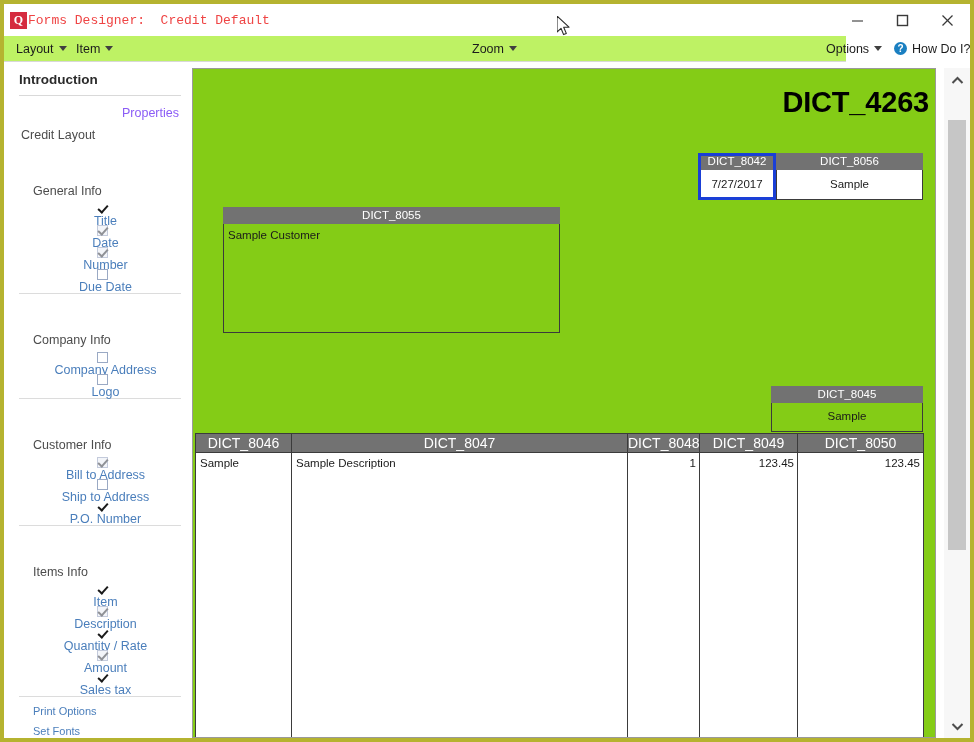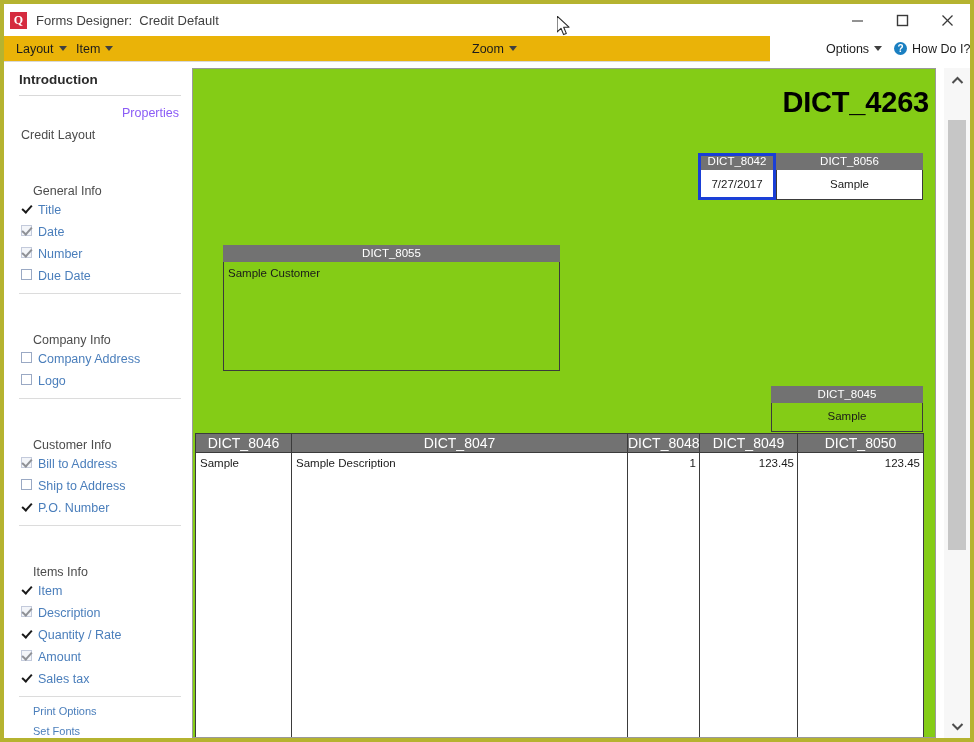--- a/index.html
+++ b/index.html
@@ -43,46 +43,47 @@
     background: #d52b3f;
     color: #ffffff;
     font-size: 12px;
     font-weight: bold;
     line-height: 17px;
     text-align: center;
     font-family: "Liberation Serif", serif;
     flex: 0 0 auto;
   }
   #window-title {
-    margin-left: 9px;
+    margin-left: 1px;
     font-size: 13px;
-    color: #404040;
+    color: #ef4444;
     white-space: pre;
+    font-family: Liberation Mono, monospace;
   }
   #window-buttons {
     margin-left: auto;
     display: flex;
     align-items: center;
     height: 32px;
   }
   .win-btn {
     width: 45px; height: 32px;
     display: flex;
     align-items: center;
     justify-content: center;
     background: transparent;
   }
   .win-btn svg { display: block; }
 
   
   #toolbar {
     position: absolute;
     left: 0; top: 32px;
-    width: 766px; height: 26px;
-    background: #eab308;
+    width: 842px; height: 26px;
+    background: #bef264;
     border-bottom: 1px solid #d8d8d8;
     box-sizing: border-box;
   }
   .menu-item {
     position: absolute;
     top: 0; height: 25px;
     display: flex;
     align-items: center;
     font-size: 12.5px;
     color: #1c1c1c;
@@ -141,22 +142,24 @@
     padding: 10px 11px 5px 0;
   }
   .group-label {
     font-size: 12.5px;
     color: #4c4c4c;
     padding: 3px 0 3px 13px;
   }
   .group-label.indent { padding-left: 25px; margin-top: 36px; }
   .check-row {
     display: flex;
+    align-items: center;
     padding: 2px 0 2px 13px;
     height: 18px;
+    flex-direction: column;
   }
   .cbox {
     width: 11px; height: 11px;
     box-sizing: border-box;
     border: 1px solid #9aa9c4;
     background: #ffffff;
     margin-right: 6px;
     position: relative;
     flex: 0 0 auto;
   }
@@ -256,21 +259,21 @@
     border: 3px solid #1a3fd6;
     box-sizing: border-box;
     pointer-events: none;
   }
   .cell-center { text-align: center; line-height: 28px; height: 30px; }
 
   
   #cust-block {
     position: absolute;
     left: 30px; top: 138px;
-    width: 337px; height: 126px; margin-top: 38px;
+    width: 337px; height: 126px;
   }
   #cust-body {
     height: 109px;
     border: 1px solid #3b3b3b;
     border-top: none;
     box-sizing: border-box;
     padding: 5px 0 0 4px;
     font-size: 11.5px;
   }
 

